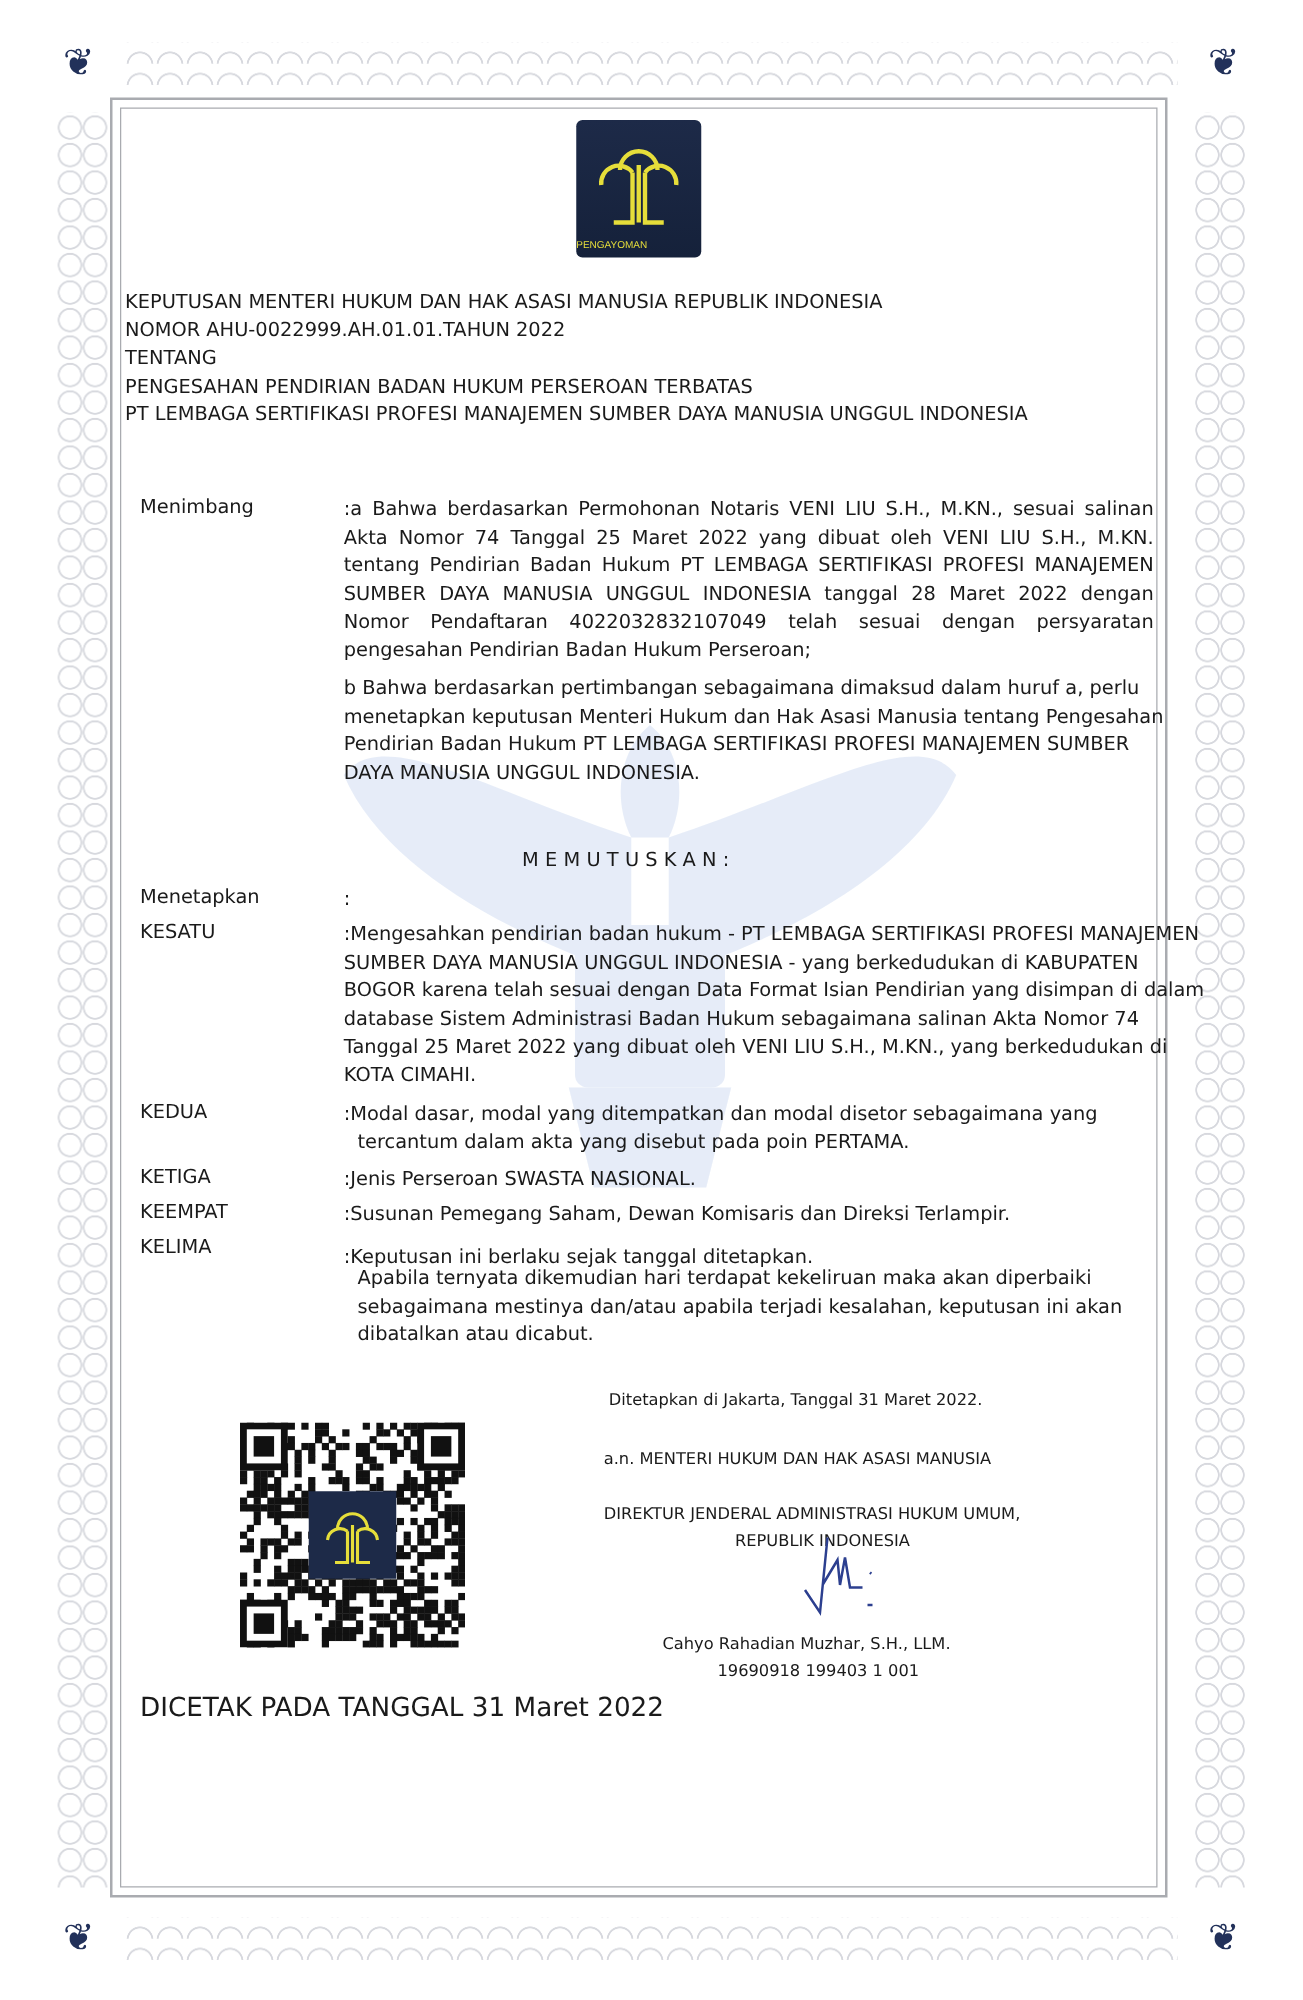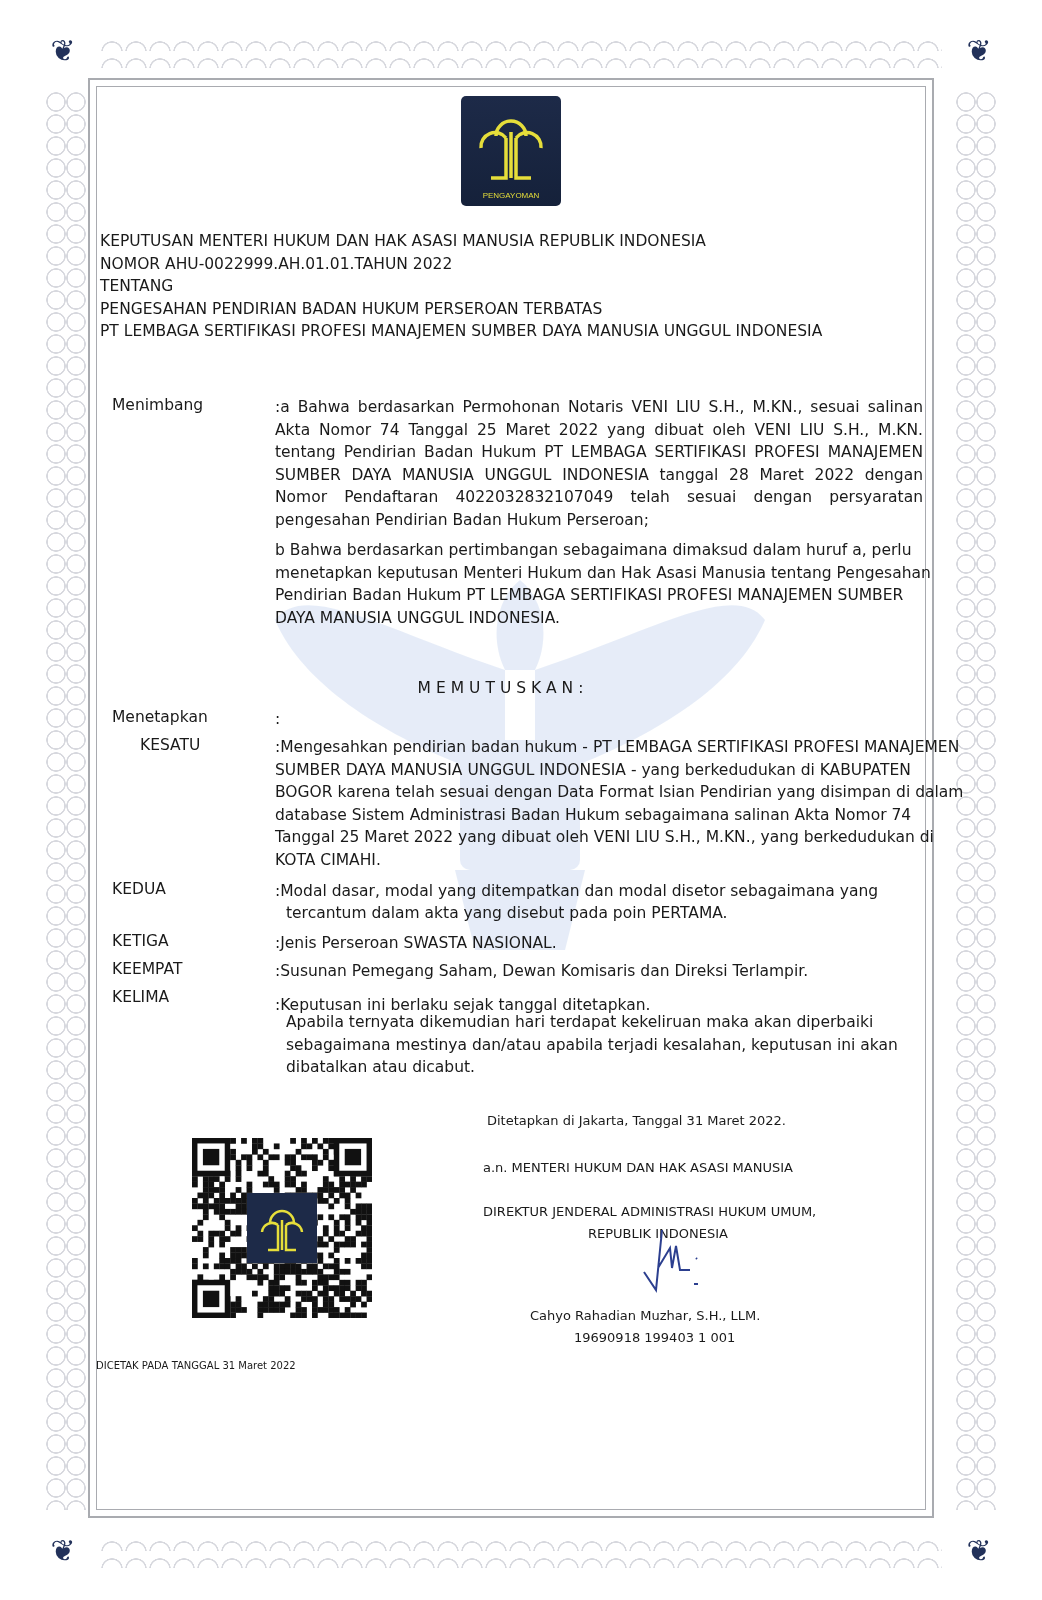--- a/index.html
+++ b/index.html
@@ -13,28 +13,28 @@
     background-image:radial-gradient(circle at 10px 12px, transparent 8px, #d2d4da 8.5px, #d2d4da 9.5px, transparent 10px);
     background-size:20px 22px;opacity:.9;}
   .pattern-left{left:46px;}
   .pattern-right{right:46px;}
   .corner{position:absolute;width:34px;height:34px;color:#22315a;font-size:30px;line-height:34px;text-align:center;}
   .c-tl{left:46px;top:34px;} .c-tr{right:46px;top:34px;} .c-bl{left:46px;top:1534px;} .c-br{right:46px;top:1534px;}
   .frame-outer{position:absolute;left:88px;top:78px;width:846px;height:1440px;border:2px solid #a9abb0;box-sizing:border-box;background:#fff;}
   .frame-inner{position:absolute;left:96px;top:86px;width:830px;height:1424px;border:1px solid #a9abb0;box-sizing:border-box;}
   .watermark{position:absolute;left:265px;top:540px;width:510px;height:420px;opacity:.12;}
   .logo{position:absolute;left:461px;top:96px;width:100px;height:110px;border-radius:5px;background:linear-gradient(#1d2a48,#15213a);}
-  .logo-text{position:absolute;bottom:6px;left:0;right:0;text-align:center;color:#e6de3a;font-size:8px;font-family:"Liberation Sans",sans-serif;}
+  .logo-text{position:absolute;bottom:6px;left:0;right:0;text-align:left;color:#e6de3a;font-size:8px;font-family:"Liberation Sans",sans-serif;}
   .header{position:absolute;left:100px;width:842px;font-size:15.5px;line-height:22.5px;top:230px;}
   .label{position:absolute;left:112px;font-size:15.5px;}
   .content{position:absolute;left:275px;width:693px;font-size:15.5px;line-height:22.5px;}
   .justify{text-align:justify;width:648px;}
   .memutuskan{position:absolute;left:0;width:1006px;text-align:center;top:679px;font-size:15.5px;letter-spacing:5px;}
   .sig-block{position:absolute;left:476px;width:420px;font-size:13px;line-height:22.5px;}
-  .footer{position:absolute;left:96px;font-size:10px;line-height:22px;top:1355px;}
+  .footer{position:absolute;left:112px;font-size:21px;line-height:22px;top:1355px;}
   .qr{position:absolute;left:192px;top:1138px;width:180px;height:180px;}
 </style>
 </head>
 <body>
 
 <div class="pattern-top"></div>
 <div class="pattern-bottom"></div>
 <div class="pattern-left"></div>
 <div class="pattern-right"></div>
 <div class="corner c-tl">❦</div>
@@ -79,21 +79,21 @@
 
 <div class="label" style="top:396px;">Menimbang</div>
 <div class="content justify" style="top:396px;">:a Bahwa berdasarkan Permohonan Notaris VENI LIU S.H., M.KN., sesuai salinan Akta Nomor 74 Tanggal 25 Maret 2022 yang dibuat oleh VENI LIU S.H., M.KN. tentang Pendirian Badan Hukum PT LEMBAGA SERTIFIKASI PROFESI MANAJEMEN SUMBER DAYA MANUSIA UNGGUL INDONESIA tanggal 28 Maret 2022 dengan Nomor Pendaftaran 4022032832107049 telah sesuai dengan persyaratan pengesahan Pendirian Badan Hukum Perseroan;</div>
 <div class="content" style="top:539px;width:670px;"> b Bahwa berdasarkan pertimbangan sebagaimana dimaksud dalam huruf a, perlu menetapkan keputusan Menteri Hukum dan Hak Asasi Manusia tentang Pengesahan Pendirian Badan Hukum PT LEMBAGA SERTIFIKASI PROFESI MANAJEMEN SUMBER DAYA MANUSIA UNGGUL INDONESIA.</div>
 
 <div class="memutuskan">MEMUTUSKAN:</div>
 
 <div class="label" style="top:708px;">Menetapkan</div>
 <div class="content" style="top:708px;">:</div>
 
-<div class="label" style="top:736px;margin-left:28px;">KESATU</div>
+<div class="label" style="top:736px;">KESATU</div>
 <div class="content" style="top:736px;">:Mengesahkan pendirian badan hukum - PT LEMBAGA SERTIFIKASI PROFESI MANAJEMEN SUMBER DAYA MANUSIA UNGGUL INDONESIA - yang berkedudukan di KABUPATEN BOGOR karena telah sesuai dengan Data Format Isian Pendirian yang disimpan di dalam database Sistem Administrasi Badan Hukum sebagaimana salinan Akta Nomor 74 Tanggal 25 Maret 2022 yang dibuat oleh VENI LIU S.H., M.KN., yang berkedudukan di KOTA CIMAHI.</div>
 
 <div class="label" style="top:880px;">KEDUA</div>
 <div class="content" style="top:880px;">:Modal dasar, modal yang ditempatkan dan modal disetor sebagaimana yang</div>
 <div class="content" style="top:902px;left:286px;">tercantum dalam akta yang disebut pada poin PERTAMA.</div>
 
 <div class="label" style="top:932px;">KETIGA</div>
 <div class="content" style="top:932px;">:Jenis Perseroan SWASTA NASIONAL.</div>
 
 <div class="label" style="top:960px;">KEEMPAT</div>

